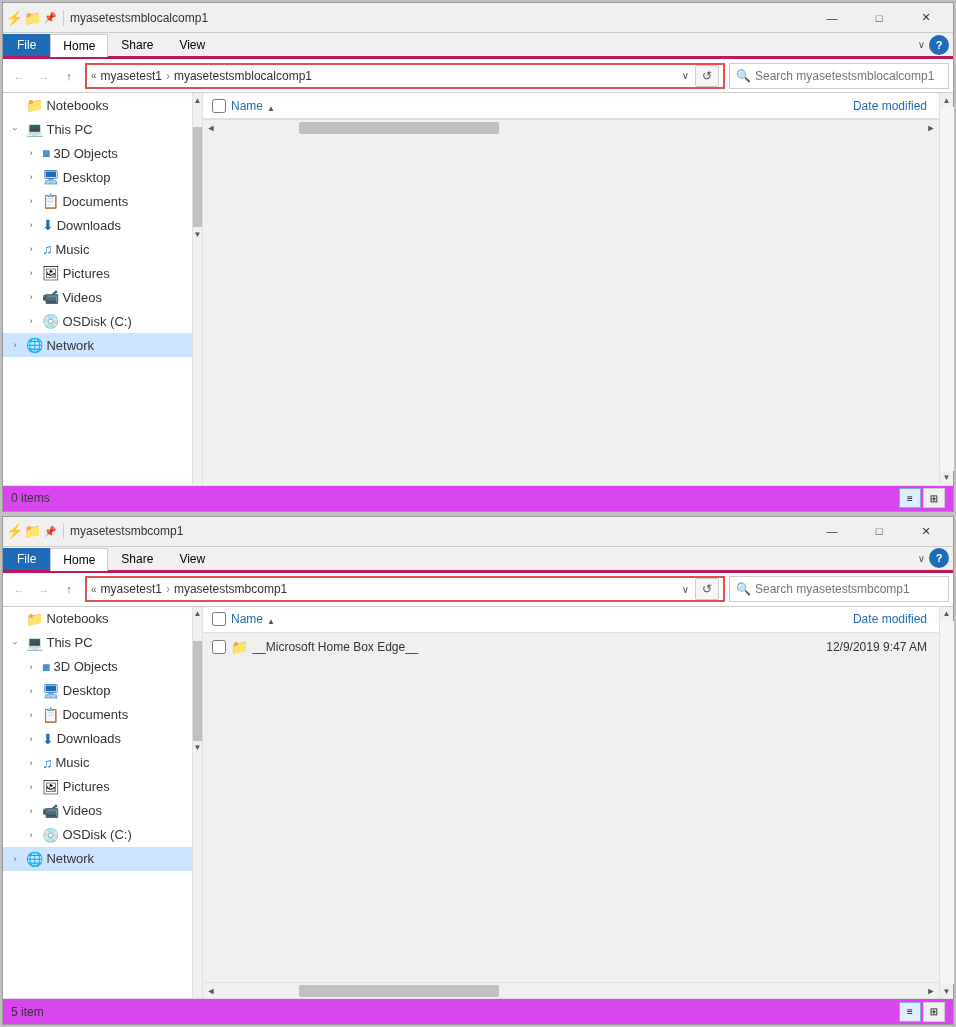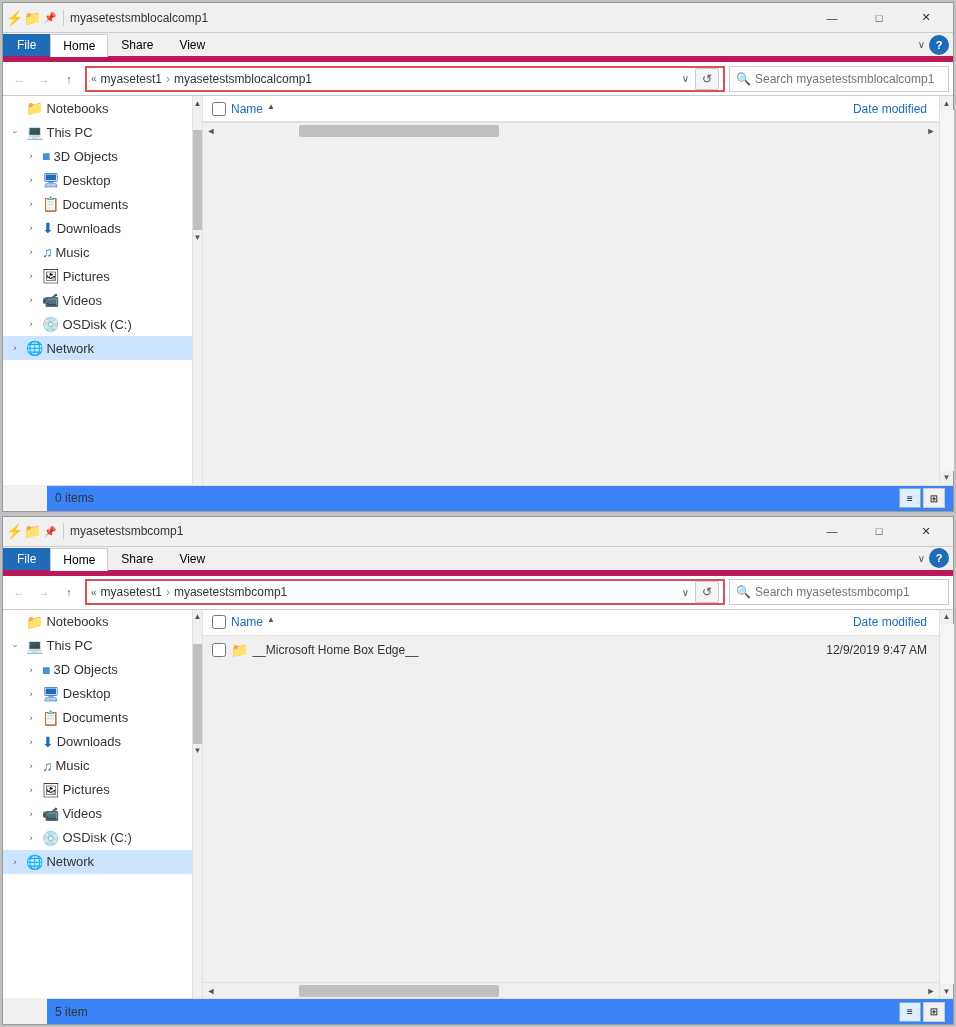--- a/index.html
+++ b/index.html
@@ -61,21 +61,21 @@
       background: transparent;
       border: none;
       cursor: pointer;
       font-size: 11px;
       color: #333;
     }
 
     
     .ribbon {
       background: #f0f0f0;
-      border-bottom: 6px solid #be185d;
+      border-bottom: 3px solid #be185d;
     }
     .ribbon-tab {
       padding: 4px 12px;
       font-size: 12px;
       cursor: pointer;
       border: 1px solid transparent;
       background: transparent;
       border-bottom: none;
     }
     .ribbon-tab.active {
@@ -226,21 +226,21 @@
       align-items: center;
       height: 26px;
       border-bottom: 1px solid #e0e0e0;
       background: white;
       padding: 0 4px;
     }
     .col-check {
       width: 24px; display: flex; align-items: center; justify-content: center;
     }
     .col-name {
-      display: flex; align-items: flex-start; gap: 4px;
+      display: flex; align-items: flex-end; gap: 4px;
       flex: 1; font-size: 12px; color: #1e6bb8; cursor: pointer;
     }
     .col-name .sort-arrow { font-size: 8px; color: #555; }
     .col-date {
       width: 160px; font-size: 12px; color: #1e6bb8; cursor: pointer;
       text-align: right; padding-right: 8px;
     }
 
     .file-content {
       flex: 1;
@@ -305,27 +305,26 @@
       font-size: 8px; color: #555; cursor: pointer;
     }
     .v-scroll-track {
       flex: 1; width: 14px;
       background: #f5f5f5;
     }
 
     
     .status-bar {
       height: 26px;
-      background: #3b82f6;
+      background: #d946ef;
       border-top: 1px solid #e0e0e0;
       display: flex;
       align-items: center;
       padding: 0 8px;
       justify-content: space-between;
-      margin-left: 44px;
     }
     .status-text { font-size: 12px; color: #333; }
     .view-btns { display: flex; gap: 2px; }
     .view-btn {
       width: 22px; height: 20px;
       border: 1px solid #ccc;
       background: #f0f0f0;
       cursor: pointer;
       display: flex; align-items: center; justify-content: center;
       font-size: 10px;

